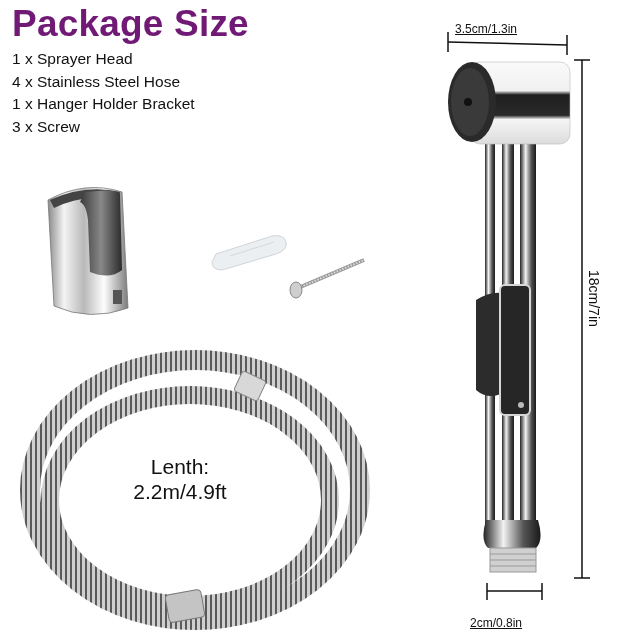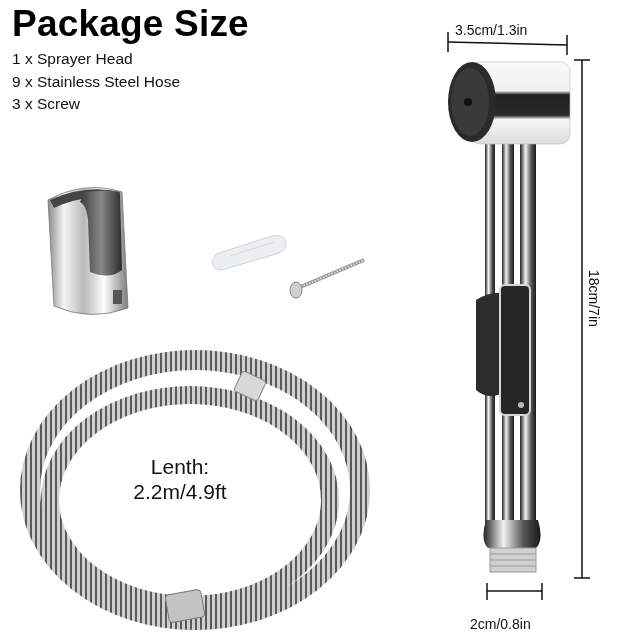--- a/index.html
+++ b/index.html
@@ -1,31 +1,32 @@
 <!DOCTYPE html>
 <html><head>
 <meta charset="utf-8">
 <style>
   html,body{margin:0;padding:0;background:#fff;}
   body{width:640px;height:640px;position:relative;overflow:hidden;font-family:"Liberation Sans",sans-serif;color:#111;}
   .abs{position:absolute;}
   .title{left:12px;top:2px;font-size:37px;font-weight:bold;letter-spacing:0.2px;line-height:44px;}
   .items{left:12px;top:48px;font-size:15.5px;line-height:22.5px;}
   .items div{white-space:nowrap;}
-  .dim-h{font-size:14px;white-space:nowrap;}
+  .dim-h{font-size:12px;white-space:nowrap;text-decoration:underline;}
   .hose-label{left:110px;top:454px;width:140px;text-align:center;font-size:21px;line-height:25px;}
   .vlabel{font-size:14px;white-space:nowrap;transform:rotate(90deg);transform-origin:left top;}
 </style>
 </head>
 <body>
 
-<div class="abs title" style="color:#000000;">Package Size</div>
+<div class="abs title" style="color:#701a75;">Package Size</div>
 <div class="abs items">
   <div>1 x Sprayer Head</div>
-  <div>9 x Stainless Steel Hose</div>
+  <div>4 x Stainless Steel Hose</div>
+  <div>1 x Hanger Holder Bracket</div>
   <div>3 x Screw</div>
 </div>
 
 <svg class="abs" style="left:40px;top:180px" width="100" height="140">
   <defs>
     <linearGradient id="chrome" x1="0" x2="1" y1="0" y2="0">
       <stop offset="0" stop-color="#8a8a8a"></stop>
       <stop offset="0.2" stop-color="#f4f4f4"></stop>
       <stop offset="0.45" stop-color="#b9b9b9"></stop>
       <stop offset="0.7" stop-color="#fdfdfd"></stop>

